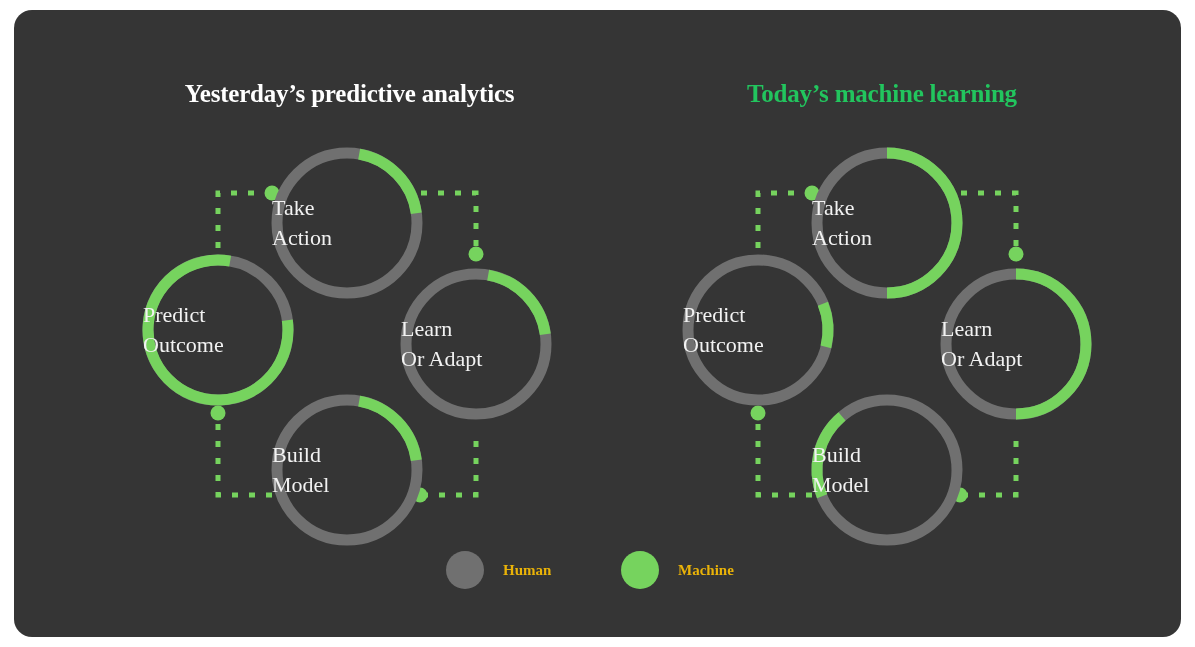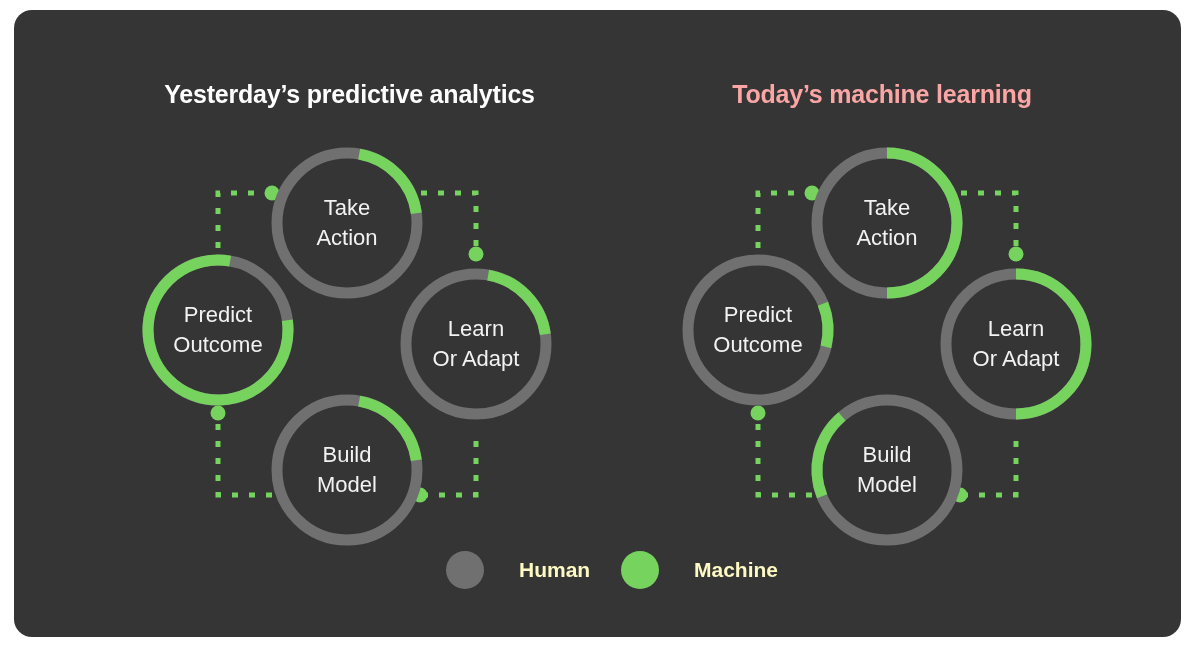--- a/index.html
+++ b/index.html
@@ -54,21 +54,21 @@
     left: 0;
     top: 0;
     width: 440px;
     height: 420px;
     overflow: visible;
   }
 
   .node-label {
     position: absolute;
     width: 150px;
-    text-align: center;
+    text-align: left;
     color: #f2f2f2;
     font-size: 22px;
     line-height: 30px;
     font-weight: 400;
     pointer-events: none;
   }
 
   
   .legend {
     position: absolute;
@@ -84,36 +84,36 @@
   }
   #legend-human   { left: 0px;   top: 8px; }
   #legend-machine { left: 175px; top: 8px; justify-content: center; }
   .legend-dot {
     width: 38px;
     height: 38px;
     border-radius: 50%;
     display: inline-block;
   }
   .legend-text {
-    margin-left: 35px;
-    font-size: 21px;
+    margin-left: 19px;
+    font-size: 15px;
     font-weight: bold;
-    color: #fef9c3;
+    color: #eab308;
     white-space: nowrap;
   }
 </style>
 </head>
 <body style="background: rgb(255, 255, 255);">
 
 <div id="stage">
-  <div class="panel" style="background: rgb(53, 53, 53);">
+  <div class="panel" style="background: rgb(53, 53, 53); font-family: Liberation Serif, serif;">
 
     <div class="panel-title" id="title-left" style="color: rgb(255, 255, 255);">Yesterday’s predictive analytics</div>
 
-    <div class="panel-title" id="title-right" style="color: #fca5a5;">Today’s machine learning</div>
+    <div class="panel-title" id="title-right" style="color: #22c55e;">Today’s machine learning</div>
 
     <div class="diagram" id="diagram-left">
       <svg viewBox="0 0 440 420">
           <g>
             <path d="M 94 118 L 94 63 L 141 63" fill="none" stroke="#76d35e" stroke-width="5" stroke-linecap="butt" stroke-dasharray="6 11"></path>
             <circle cx="148" cy="63" r="7.5" fill="#76d35e"></circle>
           </g>
           <g>
             <path d="M 297 63 L 352 63 L 352 117" fill="none" stroke="#76d35e" stroke-width="5" stroke-linecap="butt" stroke-dasharray="6 11"></path>
             <circle cx="352" cy="124" r="7.5" fill="#76d35e"></circle>

